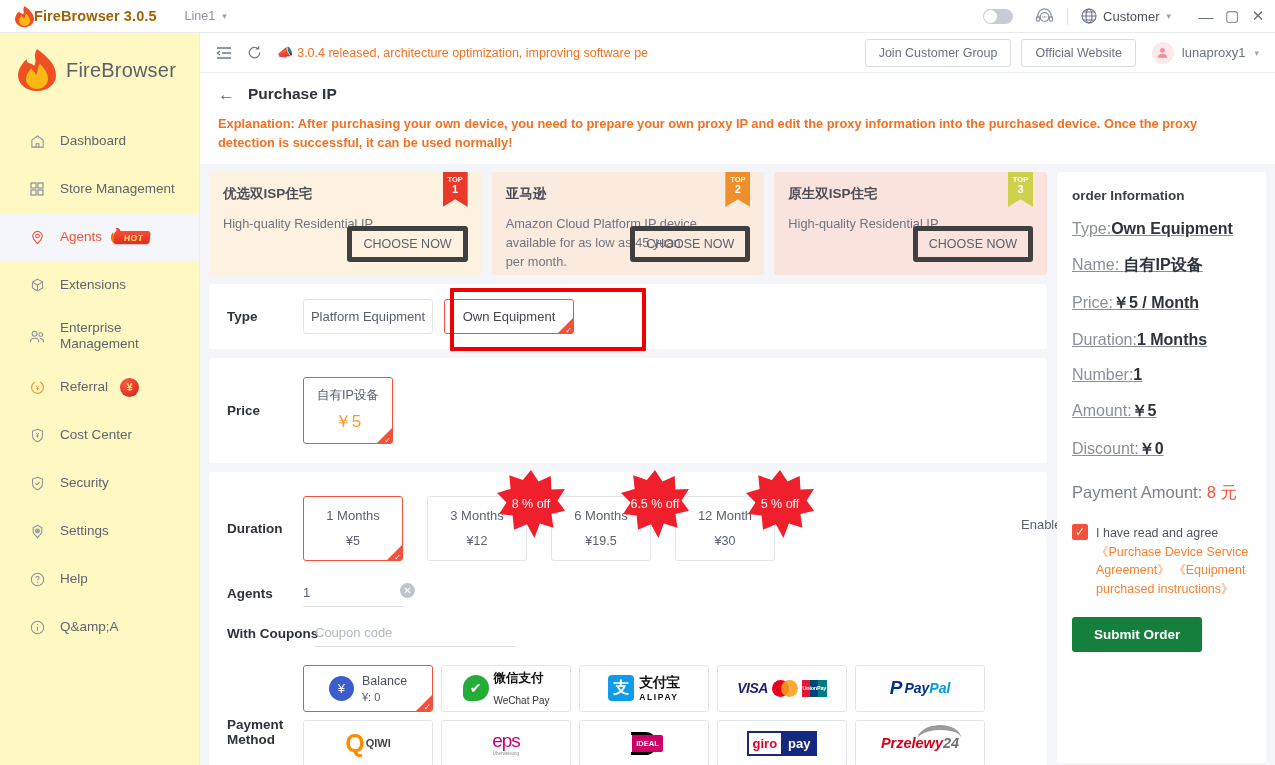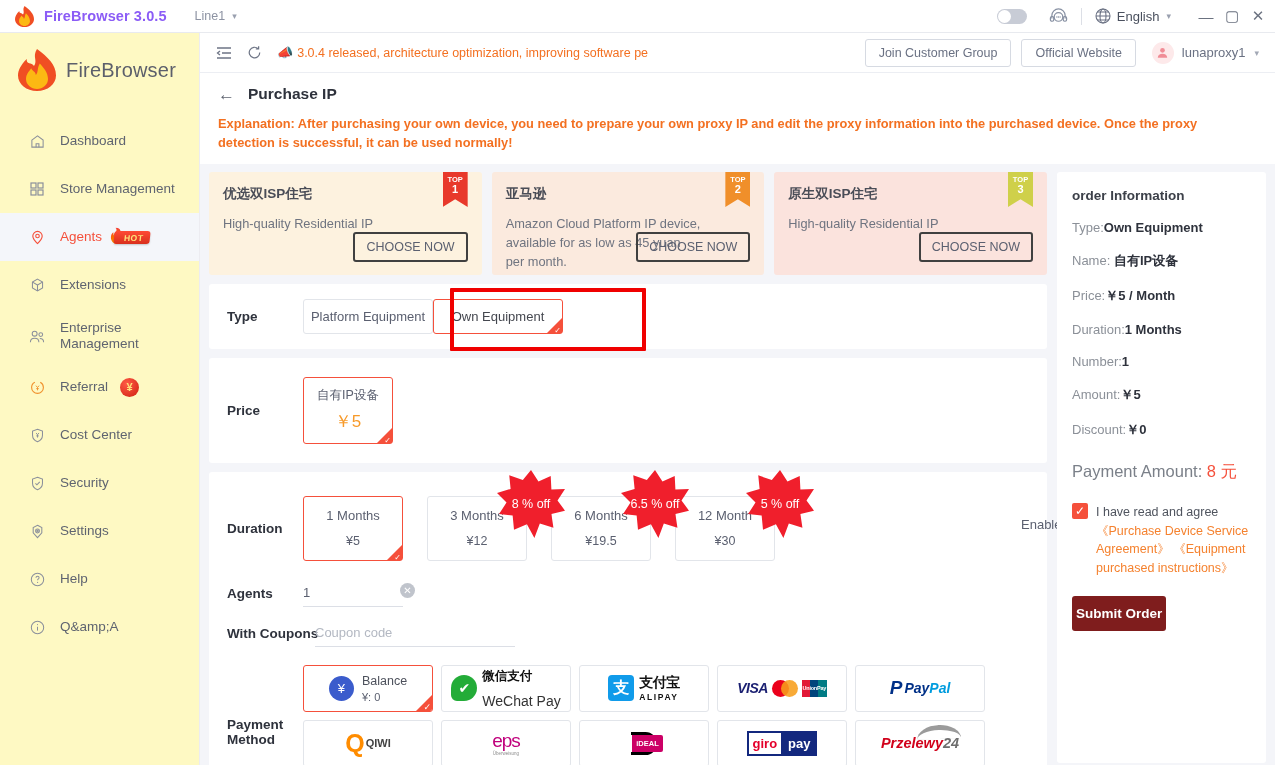--- a/index.html
+++ b/index.html
@@ -11,21 +11,21 @@
   }
   body { position: relative; }
 
   
   #titlebar {
     position: absolute; top: 0; left: 0; width: 1275px; height: 33px;
     background: #ffffff; border-bottom: 1px solid #e8eaef;
     display: flex; align-items: center;
   }
   .tb-logo { margin-left: 14px; width: 20px; height: 22px; display:flex; align-items:center; justify-content:center; }
-  .tb-title { margin-left: 10px; font-size: 14.5px; font-weight: bold; color: #8b5cf6; letter-spacing: .1px; }
+  .tb-title { font-size: 14.5px; font-weight: bold; color: #a16207; letter-spacing: .1px; }
   .tb-line { margin-left: 28px; font-size: 12.5px; color: #8d93a3; }
   .tb-caret { margin-left: 7px; font-size: 9px; color: #9aa0af; }
   .tb-right { margin-left: auto; display: flex; align-items: center; height: 100%; }
   .tb-toggle {
     width: 30px; height: 15px; border-radius: 8px; background: #c8ccd6;
     position: relative; display: inline-block;
   }
   .tb-toggle::after {
     content: ""; position: absolute; left: 1px; top: 1px;
     width: 13px; height: 13px; border-radius: 50%; background: #fff;
@@ -110,21 +110,21 @@
     position: relative; width: 273px; height: 103px; border-radius: 3px;
     padding: 13px 14px 0 14px; overflow: hidden;
   }
   .promo.p1 { background: #fdf2df; }
   .promo.p2 { background: #fbeade; }
   .promo.p3 { background: #fbe3dd; }
   .promo-t { font-size: 13.5px; font-weight: bold; color: #4a4d57; }
   .promo-d { margin-top: 11px; font-size: 12.8px; color: #6f7480; line-height: 1.5; width: 195px; }
   .promo-btn {
     position: absolute; right: 14px; bottom: 13px;
-    border: 2px solid #404040; background: transparent; color: #5b6070;
+    border: 5px solid #404040; background: transparent; color: #5b6070;
     font-size: 12.5px; padding: 6px 11px; border-radius: 3px; cursor: pointer;
     font-family: "Liberation Sans", sans-serif;
   }
   .topflag {
     position: absolute; right: 14px; top: 0; width: 25px; height: 35px;
     color: #fff; font-weight: bold; text-align: center; line-height: 1;
     clip-path: polygon(0 0, 100% 0, 100% 100%, 50% 78%, 0 100%);
     padding-top: 4px;
   }
   .topflag .tw { font-size: 7.5px; display: block; }
@@ -135,21 +135,21 @@
 
   .card { background: #fff; border-radius: 3px; margin-top: 9px; }
   .row { display: flex; align-items: center; padding: 17px 0 17px 18px; position: relative; }
   .row-label { width: 76px; font-size: 13.5px; font-weight: bold; color: #2e323c; flex: none; }
 
   .opt {
     border: 1px solid #e2e5ea; background: #fff; border-radius: 3px;
     font-size: 13px; color: #5b6070; text-align: center;
     position: relative; cursor: pointer;
   }
-  .opt.type { width: 130px; padding: 9px 0; }
+  .opt.type { width: 130px; padding: 9px 0; margin-right: 11px; }
   .opt.sel { border-color: #f5503b; color: #44474f; }
   .opt.sel::after {
     content: ""; position: absolute; right: 0; bottom: 0;
     border-style: solid; border-width: 0 0 15px 15px;
     border-color: transparent transparent #f5503b transparent;
   }
   .opt.sel::before {
     content: "✓"; position: absolute; right: 1px; bottom: -2px;
     color: #fff; font-size: 8px; z-index: 2; line-height: 1;
   }
@@ -221,21 +221,21 @@
   .bal-ico {
     width: 25px; height: 25px; border-radius: 50%; background: #3b5ccc; color: #fff;
     font-size: 13px; display: flex; align-items: center; justify-content: center; margin-right: 8px;
   }
   .bal-txt .b1 { font-size: 12.5px; color: #4d515c; }
   .bal-txt .b2 { font-size: 11px; color: #5b6070; margin-top: 3px; }
 
   .wx { display: flex; align-items: center; }
   .wx-ico { width: 26px; height: 26px; border-radius: 50% 50% 50% 6px; background: #23ac38; color:#fff; display:flex; align-items:center; justify-content:center; font-size: 14px; margin-right: 5px;}
   .wx-t1 { font-size: 12.5px; color: #111; font-weight: bold; }
-  .wx-t2 { font-size: 14px; color: #333; margin-top: 8px; }
+  .wx-t2 { font-size: 10px; color: #333; margin-top: 8px; }
 
   .ali { display: flex; align-items: center; }
   .ali-ico { width: 26px; height: 26px; border-radius: 4px; background: #109bea; color: #fff; font-size: 16px; display:flex; align-items:center; justify-content:center; margin-right: 5px; font-weight: bold;}
   .ali-t1 { font-size: 14px; color: #111; font-weight: bold; letter-spacing: -.5px;}
   .ali-t2 { font-size: 8.5px; color: #111; letter-spacing: 1.6px; font-weight: bold; }
 
   .cards3 { display: flex; align-items: center; gap: 4px; }
   .visa { color: #1a1f71; font-weight: bold; font-style: italic; font-size: 14px; letter-spacing: -.5px; }
   .mc { position: relative; width: 26px; height: 17px; }
   .mc i { position: absolute; top: 0; width: 17px; height: 17px; border-radius: 50%; }
@@ -268,35 +268,35 @@
   .p24-t { color:#d1021b; font-weight: bold; font-style: italic; font-size: 14.5px; }
   .p24-n { color:#6e6e6e; font-weight: bold; font-style: italic; font-size: 14.5px;}
   .p24-arc { position:absolute; right:-2px; top:-9px; width:44px; height:14px; border-top: 5px solid #9b9b9b; border-radius: 50%/100% 100% 0 0; transform: rotate(-2deg); }
 
   
   #rightcol {
     position: absolute; left: 857px; top: 8px; width: 209px; background: #fff;
     border-radius: 3px; padding: 16px 15px 18px 15px; min-height: 591px;
   }
   .oi-title { font-size: 13.5px; font-weight: bold; color: #3c4049; }
-  .oi-line { margin-top: 17px; font-size: 13px; color: #8b9098; }
+  .oi-line { margin-top: 17px; font-size: 16px; color: #8b9098; text-decoration: underline; }
   .oi-line b { color: #2e323c; font-weight: bold; }
   .oi-pay { margin-top: 22px; font-size: 16.5px; color: #7b8089; }
   .oi-pay .amt { color: #f5503b; }
   .oi-agree { margin-top: 20px; display: flex; }
   .oi-cb {
     width: 16px; height: 16px; border-radius: 2px; background: #f5503b; flex: none;
     color: #fff; font-size: 12px; display: flex; align-items: center; justify-content: center;
     margin-right: 8px; cursor: pointer;
   }
   .oi-agree-txt { font-size: 12.5px; color: #4f545e; line-height: 1.5; }
   .oi-link { color: #f5822f; cursor: pointer; }
   .oi-submit {
-    margin-top: 18px; background: #7f1d1d; color: #fff; border: none; border-radius: 3px;
-    font-size: 13.5px; font-weight: bold; padding: 10px 4px; cursor: pointer;
+    margin-top: 18px; background: #15803d; color: #fff; border: none; border-radius: 3px;
+    font-size: 13.5px; font-weight: bold; padding: 10px 22px; cursor: pointer;
     font-family: "Liberation Sans", sans-serif;
   }
 </style>
 </head>
 <body>
 
 <div id="titlebar">
   <span class="tb-logo">
     <svg width="19" height="21" viewBox="0 0 19 21">
         <path d="M9.5 0C7 4 10 5.5 8 8.5 6.8 6.6 4 7.8 4.4 5 1.4 7.8 0 10.8 0 13.2 0 17.5 4.2 21 9.5 21S19 17.5 19 13.2C19 8 15 4 9.5 0z" fill="#f04e23"></path>
@@ -323,21 +323,21 @@
         </svg>
     </span>
     <span class="tb-sep"></span>
     <span class="tb-icon">
       <svg width="16" height="16" viewBox="0 0 16 16" fill="none" stroke="#6a7183" stroke-width="1.1">
           <circle cx="8" cy="8" r="7"></circle>
           <ellipse cx="8" cy="8" rx="3" ry="7"></ellipse>
           <path d="M1 8h14M2.5 4h11M2.5 12h11"></path>
         </svg>
     </span>
-    <span class="tb-lang">English</span>
+    <span class="tb-lang">Customer</span>
     <span class="tb-caret">▾</span>
     <span style="width:22px"></span>
     <span class="tb-win">—</span>
     <span class="tb-win">▢</span>
     <span class="tb-win" style="margin-right:4px">✕</span>
   </div>
 </div>
 
 <div id="sidebar">
   <div class="sb-brand">

